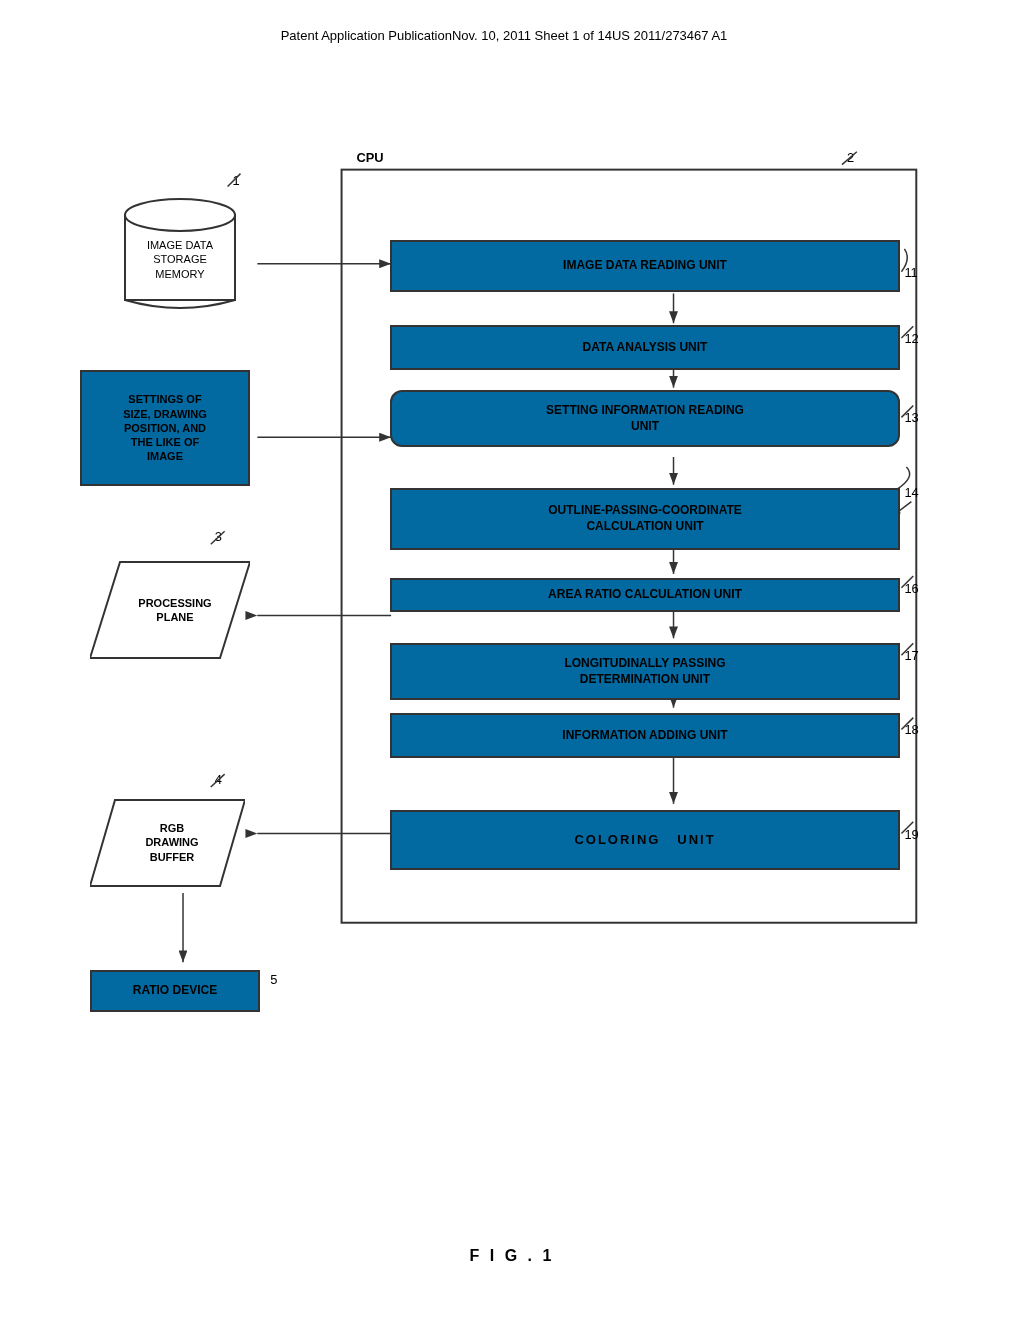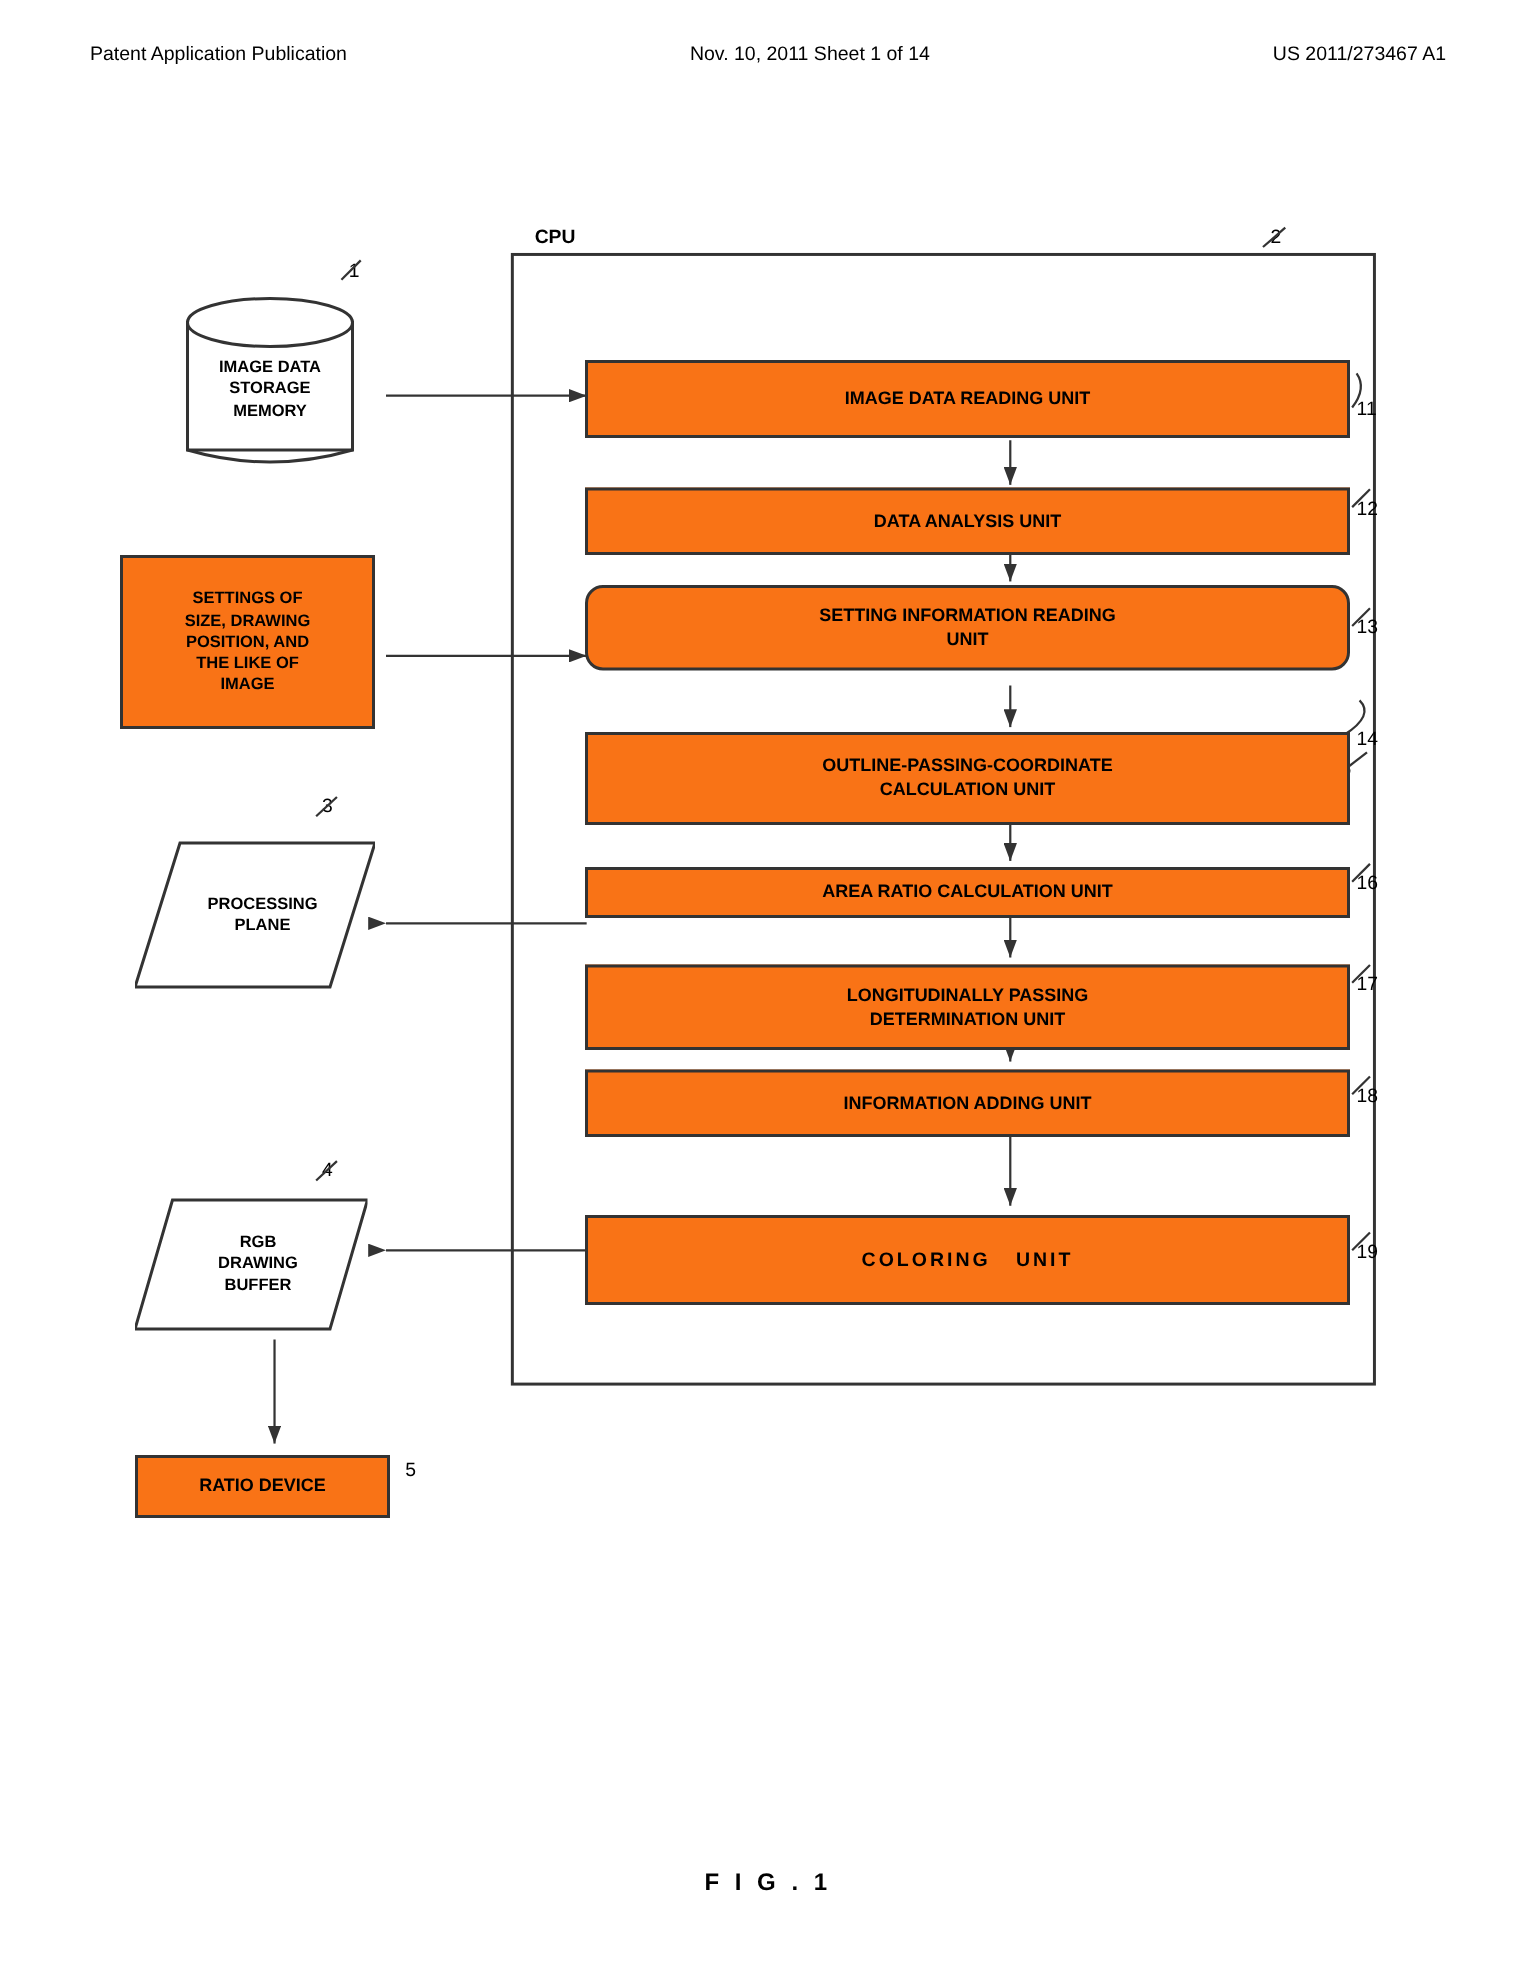--- a/index.html
+++ b/index.html
@@ -11,41 +11,41 @@
       font-size: 13px;
       overflow: hidden;
       position: relative;
     }
 
     
     .header {
       position: absolute;
       top: 28px;
       left: 60px;
-      right: 60px;
-      display: flex;
-      justify-content: space-between;
+      right: 76px;
+      display: flex;
+      justify-content: center;
       align-items: center;
       font-size: 13px;
     }
 
     
     .diagram {
       position: absolute;
       top: 130px;
       left: 60px;
       right: 60px;
       bottom: 100px;
     }
 
     
     .box {
       position: absolute;
       border: 2px solid #333;
-      background: #f97316;
+      background: #0369a1;
       display: flex;
       align-items: center;
       justify-content: center;
       text-align: center;
       font-size: 12px;
       font-weight: bold;
       line-height: 1.3;
     }
 
     
@@ -204,21 +204,21 @@
 
   <div class="cylinder" style="left:60px; top:60px; width:120px; height:130px;">
     <svg width="120" height="130" viewBox="0 0 120 130">
 
       <rect x="5" y="25" width="110" height="85" fill="white" stroke="#333" stroke-width="2"></rect>
 
       <ellipse cx="60" cy="25" rx="55" ry="16" fill="white" stroke="#333" stroke-width="2"></ellipse>
 
       <path d="M 5 110 Q 60 126 115 110" fill="none" stroke="#333" stroke-width="2"></path>
     </svg>
-    <div class="cyl-text" style="position:absolute; top:28px; width:110px; text-align:center; font-size:11px; font-weight:bold; line-height:1.3;">
+    <div class="cyl-text" style="position:absolute; top:28px; width:110px; text-align:center; font-size:11px; font-weight:normal; line-height:1.3;">
       <span>IMAGE DATA<br>STORAGE<br>MEMORY</span>
     </div>
   </div>
 
   <div class="box" style="left:20px; top:240px; width:170px; height:116px; font-size:11px; border-style: solid;">
     <span>SETTINGS OF<br>SIZE, DRAWING<br>POSITION, AND<br>THE LIKE OF<br>IMAGE</span>
   </div>
 
   <div class="parallelogram-container" style="left:30px; top:668px; width:155px; height:90px;">
     <svg width="155" height="90" viewBox="0 0 155 90">

